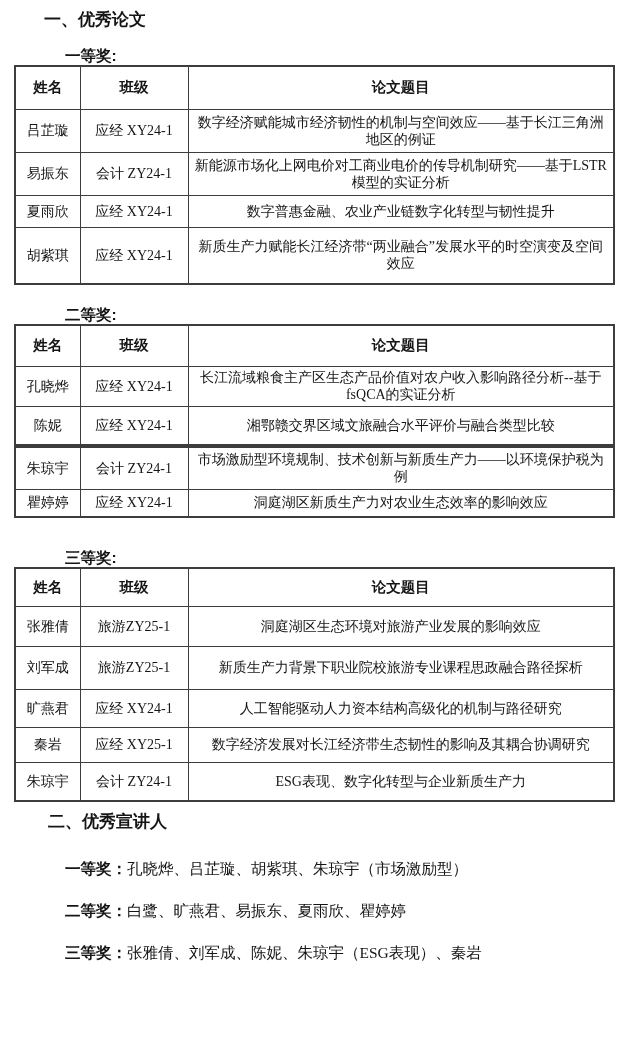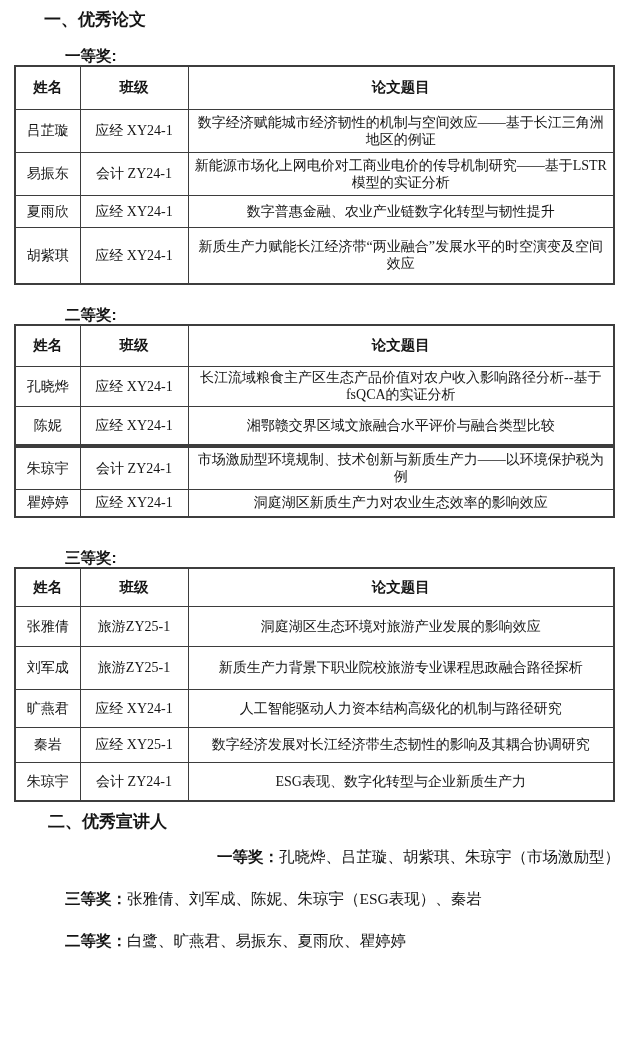--- a/index.html
+++ b/index.html
@@ -16,21 +16,21 @@
   .m-t1{margin-top:9px;} .m-t2a{margin-top:4px;} .m-t2b{margin-top:45px;} .m-t3{margin-top:4px;}
   .tbl col.c-name{width:65px;} .tbl col.c-class{width:108px;} .tbl col.c-title{width:426px;}
   .tbl th,.tbl td{border:1px solid #3d3d3d;text-align:center;vertical-align:middle;
        padding:1px 4px;font-size:14px;line-height:17px;overflow:hidden;}
   .tbl th{font-family:"Liberation Sans","DejaVu Sans",sans-serif;
        font-weight:bold;font-size:14.5px;}
   .sec2-title{margin-top:9px;margin-left:48px;}
   .speaker-line{margin:0 0 0 65px;font-size:15.5px;line-height:20px;}
   .speaker-line .lbl{font-family:"Liberation Sans","DejaVu Sans",sans-serif;
        font-weight:bold;font-size:15.5px;}
-  .sl-1{margin-top:14px;text-align:right;} .sl-2{margin-top:22px;} .sl-3{margin-top:22px;}
+  .sl-1{margin-top:26px;} .sl-2{margin-top:22px;} .sl-3{margin-top:22px;}
 </style>
 </head>
 <body>
 
 <div class="doc">
 
   <div class="sec-title">一、优秀论文</div>
 
   <div class="award-label m-label1">一等奖:</div>
 
@@ -156,20 +156,20 @@
       <td>ESG表现、数字化转型与企业新质生产力</td>
     </tr>
   </tbody>
     </table>
 
   <div class="sec-title sec2-title">二、优秀宣讲人</div>
 
   <div class="speaker-line sl-1">
     <span class="lbl">一等奖：</span><span>孔晓烨、吕芷璇、胡紫琪、朱琼宇（市场激励型）</span>
   </div>
+  <div class="speaker-line sl-2">
+    <span class="lbl">二等奖：</span><span>白鹭、旷燕君、易振东、夏雨欣、瞿婷婷</span>
+  </div>
   <div class="speaker-line sl-3">
     <span class="lbl">三等奖：</span><span>张雅倩、刘军成、陈妮、朱琼宇（ESG表现）、秦岩</span>
-  </div>
-  <div class="speaker-line sl-2">
-    <span class="lbl">二等奖：</span><span>白鹭、旷燕君、易振东、夏雨欣、瞿婷婷</span>
   </div>
 
 </div>
 
 </body></html>

